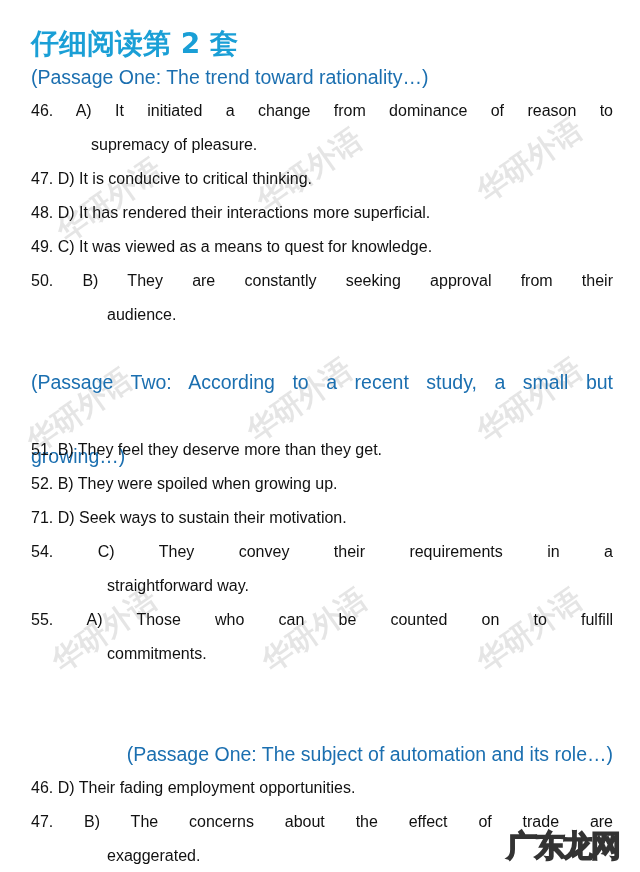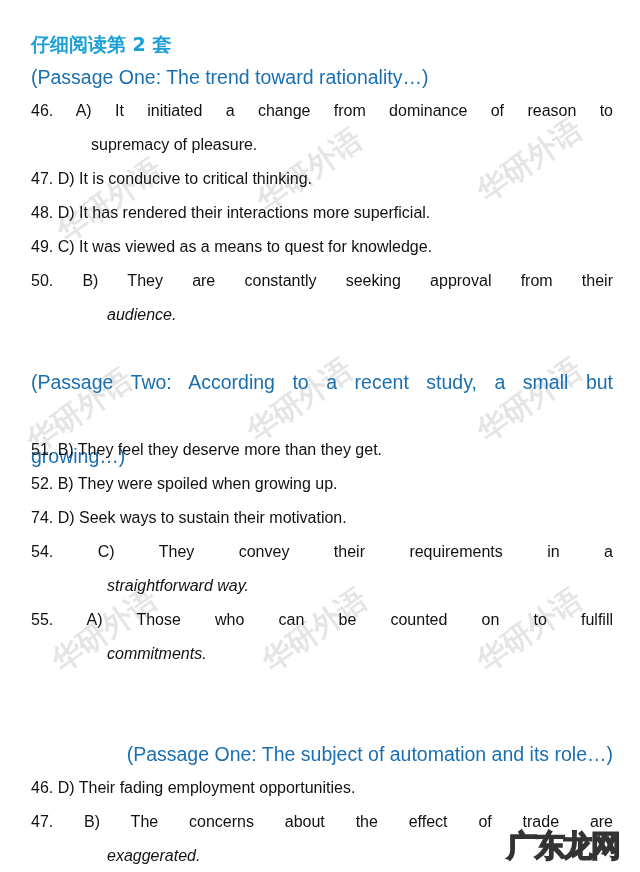--- a/index.html
+++ b/index.html
@@ -5,38 +5,38 @@
   html, body { margin: 0; padding: 0; }
   body {
     width: 640px; height: 872px; overflow: hidden;
     background: #ffffff; position: relative;
     font-family: "Liberation Sans", "DejaVu Sans", sans-serif;
     color: #111111;
   }
   .page { position: absolute; left: 0; top: 0; width: 640px; height: 872px; }
   .heading {
     position: absolute; left: 31px;
-    font-size: 19px; font-weight: bold; color: #1a9fd6;
+    font-size: 28px; font-weight: bold; color: #1a9fd6;
     letter-spacing: 0px; line-height: 30px;
     font-family: "DejaVu Sans", sans-serif;
   }
   .passage {
     position: absolute; left: 31px; width: 582px;
     font-size: 19.5px; color: #1b6fb0; line-height: 34px;
   }
   .ans {
     position: absolute; left: 31px; width: 582px;
     font-size: 16px; line-height: 34px; color: #111;
     white-space: nowrap;
   }
   .ans.wrap { white-space: normal; }
   .ans .line1 { display: block; text-align: justify; text-align-last: justify; }
   .ans .line2 { display: block; }
   .indent-a { padding-left: 60px; }
-  .indent-b { padding-left: 76px; font-style: italic; }
+  .indent-b { padding-left: 76px; }
   .wm {
     position: absolute; font-size: 30px; font-weight: bold;
     color: rgba(160,160,160,0.28); transform: rotate(-35deg);
     font-family: "DejaVu Sans", sans-serif; white-space: nowrap;
     pointer-events: none;
   }
   .logo {
     position: absolute; left: 507px; top: 826px;
     font-size: 30px; font-weight: bold; color: #ffffff;
     -webkit-text-stroke: 1.6px #333;
@@ -73,21 +73,21 @@
     <span class="line2 indent-b">audience.</span>
   </div>
 
   <div class="passage" style="top:365px;">
     <span style="display:block;text-align:justify;text-align-last:justify;">(Passage Two: According to a recent study, a small but</span>
     <span style="display:block;margin-top:40px;">growing…)</span>
   </div>
 
   <div class="ans" style="top:433px;">51. B) They feel they deserve more than they get.</div>
   <div class="ans" style="top:467px;">52. B) They were spoiled when growing up.</div>
-  <div class="ans" style="top:501px;">74. D) Seek ways to sustain their motivation.</div>
+  <div class="ans" style="top:501px;">71. D) Seek ways to sustain their motivation.</div>
   <div class="ans wrap" style="top:535px;">
     <span class="line1">54.    C)    They    convey    their    requirements    in    a</span>
     <span class="line2 indent-b">straightforward way.</span>
   </div>
   <div class="ans wrap" style="top:603px;">
     <span class="line1">55.  A)  Those  who  can  be  counted  on  to  fulfill</span>
     <span class="line2 indent-b">commitments.</span>
   </div>
 
   <div class="passage" style="top:737px;text-align:right;">(Passage One: The subject of automation and its role…)</div>

